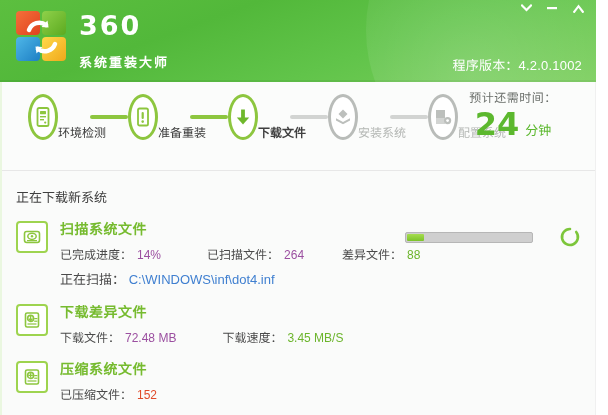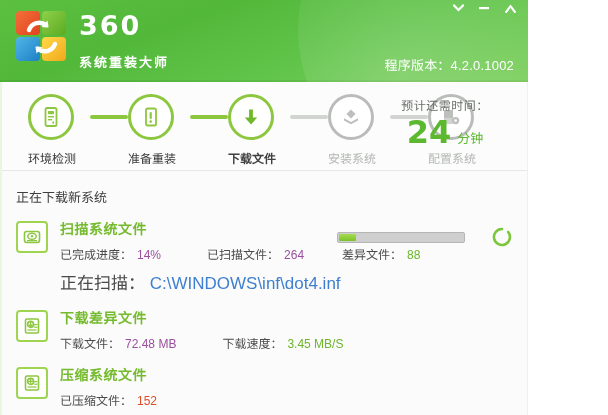--- a/index.html
+++ b/index.html
@@ -7,21 +7,21 @@
     margin: 0;
     padding: 0;
     background: #ffffff;
   }
   body {
     font-family: "Liberation Sans", "DejaVu Sans", sans-serif;
     -webkit-font-smoothing: antialiased;
   }
   #app {
     position: relative;
-    width: 528px;
+    width: 596px;
     height: 415px;
     overflow: hidden;
     background: #ffffff;
     box-sizing: border-box;
   }
 
   
   .header {
     position: relative;
     height: 82px;
@@ -150,22 +150,22 @@
   .steps {
     display: flex;
     align-items: flex-start;
     padding-left: 26px;
     padding-top: 12px;
     flex: 0 0 auto;
   }
   .step {
     width: 62px;
     display: flex;
-    flex-direction: column;
-    align-items: flex-start;
+    flex-direction: row;
+    align-items: flex-end;
   }
   .step-circle {
     width: 46px;
     height: 46px;
     border-radius: 50%;
     border: 3px solid #b9bcb9;
     background: #ffffff;
     display: flex;
     align-items: center;
     justify-content: center;
@@ -189,21 +189,21 @@
     border-radius: 2px;
     background: #d2d4d2;
     margin-top: 21px;
     flex: 0 0 38px;
   }
   .step-conn.done { background: #8dc63f; }
 
   .eta {
     position: absolute;
     right: 16px;
-    top: 14px;
+    top: 6px;
     width: 132px;
     text-align: center;
   }
   .eta-label {
     font-size: 12px;
     color: #6b6f6b;
     letter-spacing: 0.5px;
   }
   .eta-value {
     margin-top: 5px;
@@ -275,21 +275,21 @@
   }
   .kv { display: inline-flex; align-items: baseline; }
   .kv .k { color: #4a4a4a; }
   .kv .v { margin-left: 5px; }
   .gap-1 { width: 46px; flex: 0 0 46px; }
   .gap-2 { width: 38px; flex: 0 0 38px; }
   .v-purple { color: #9b4fa0; }
   .v-green  { color: #6cb52c; }
   .v-red    { color: #e04b2a; }
   .v-blue   { color: #3f7fd0; }
-  .path-row { margin-top: 7px; font-size: 17px; color: #4a4a4a; }
+  .path-row { margin-top: 7px; font-size: 13px; color: #4a4a4a; }
 
   
   .progress-area {
     position: absolute;
     right: 14px;
     top: 6px;
     display: flex;
     align-items: center;
   }
   .progress-track {

